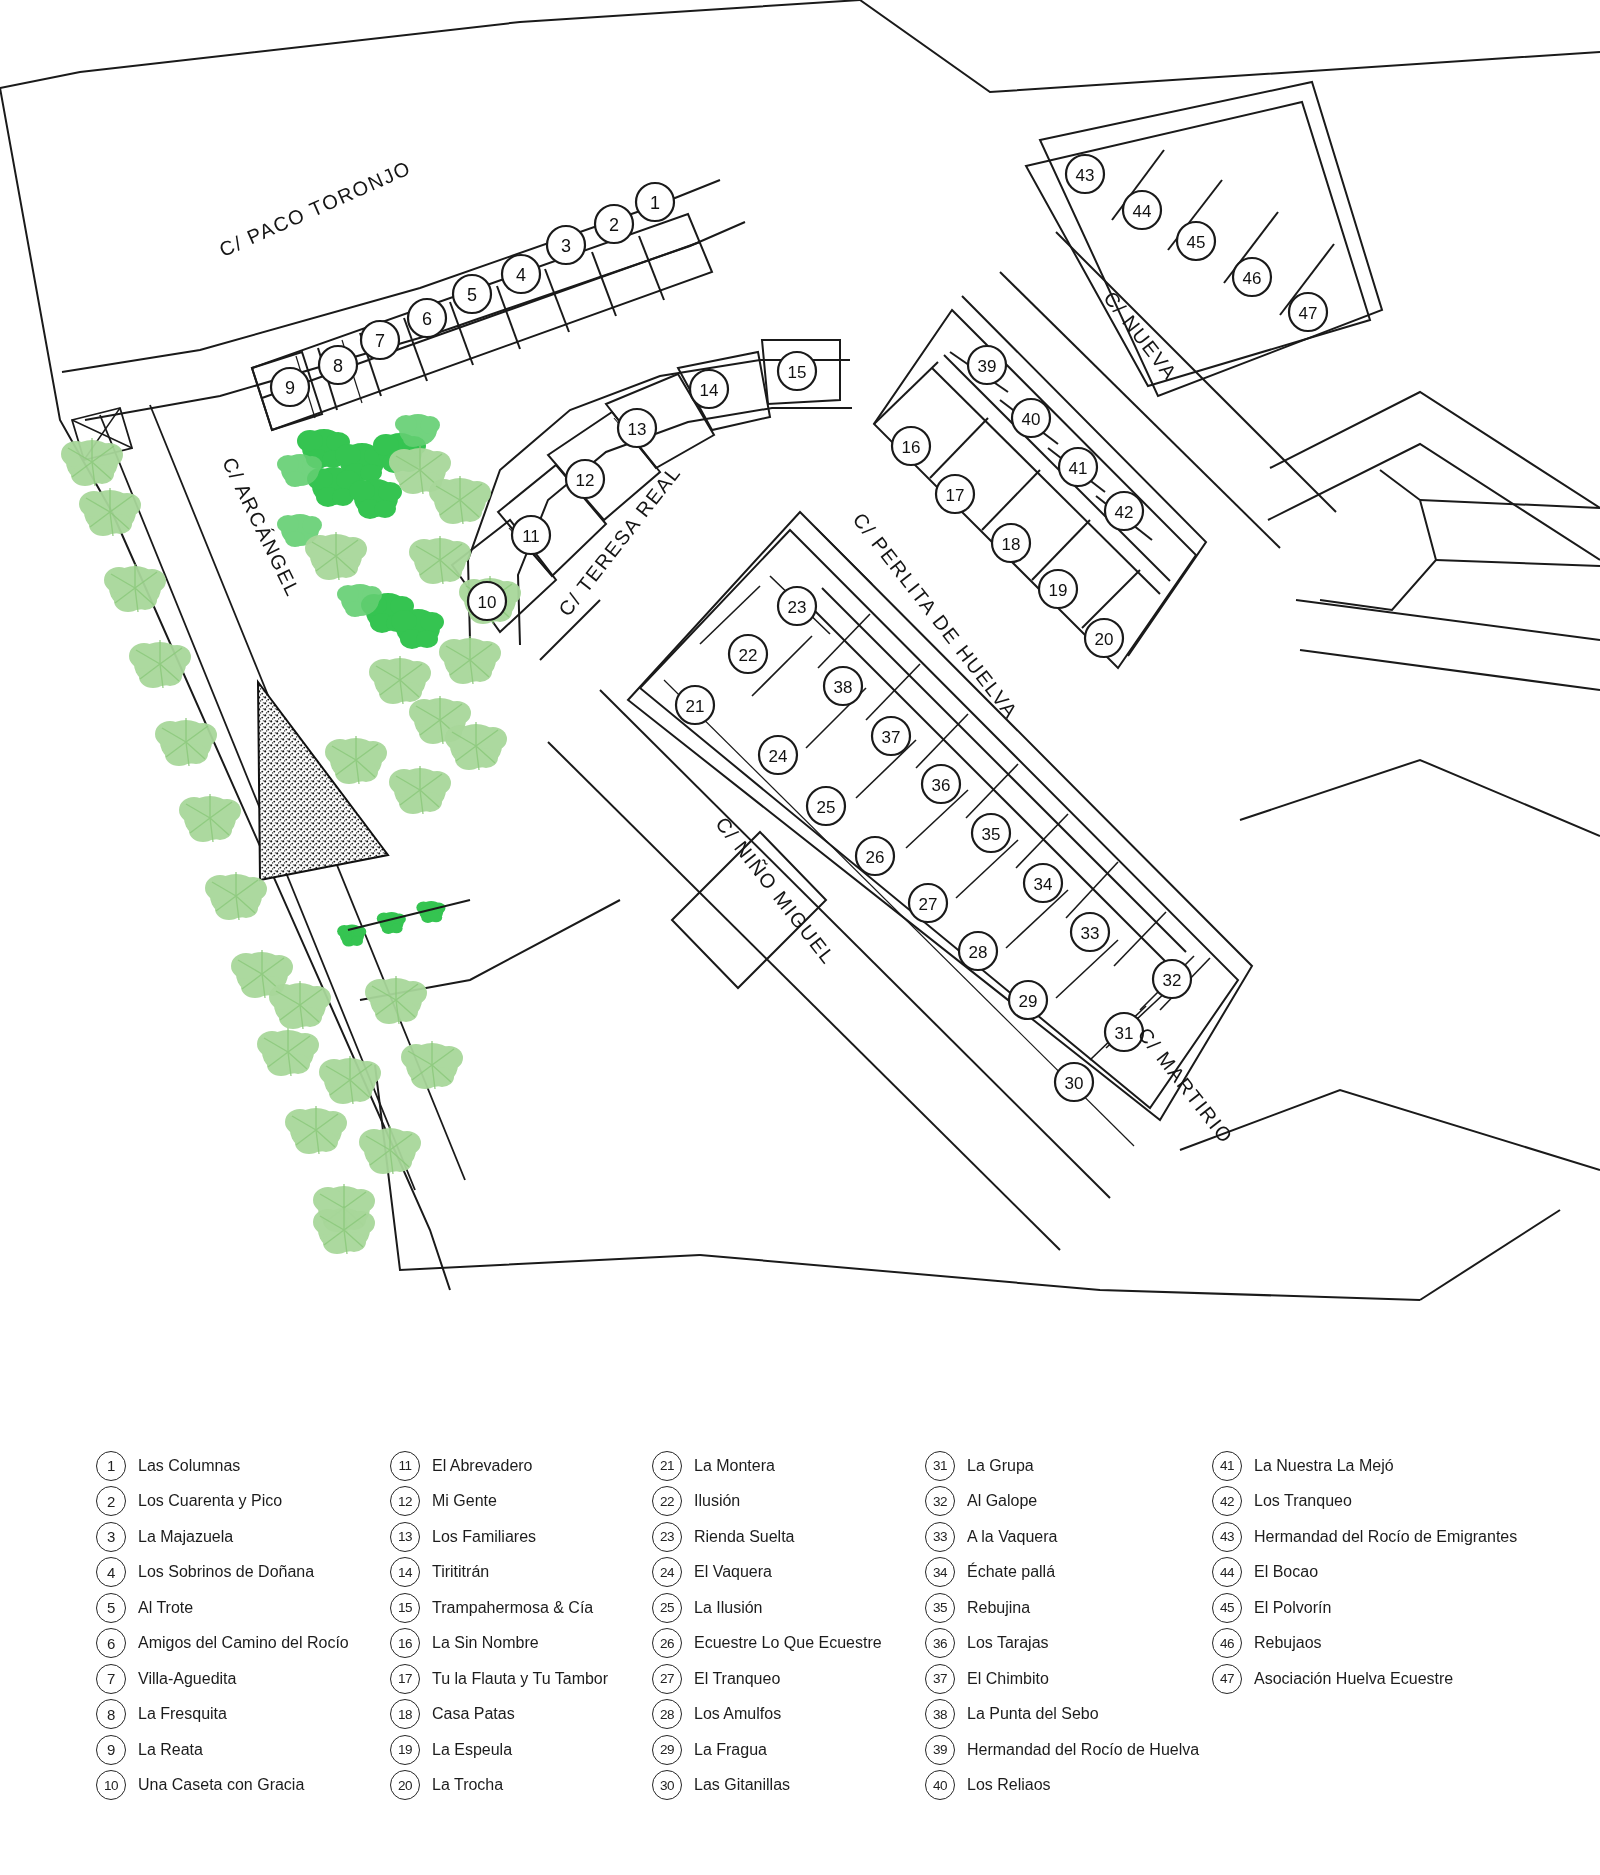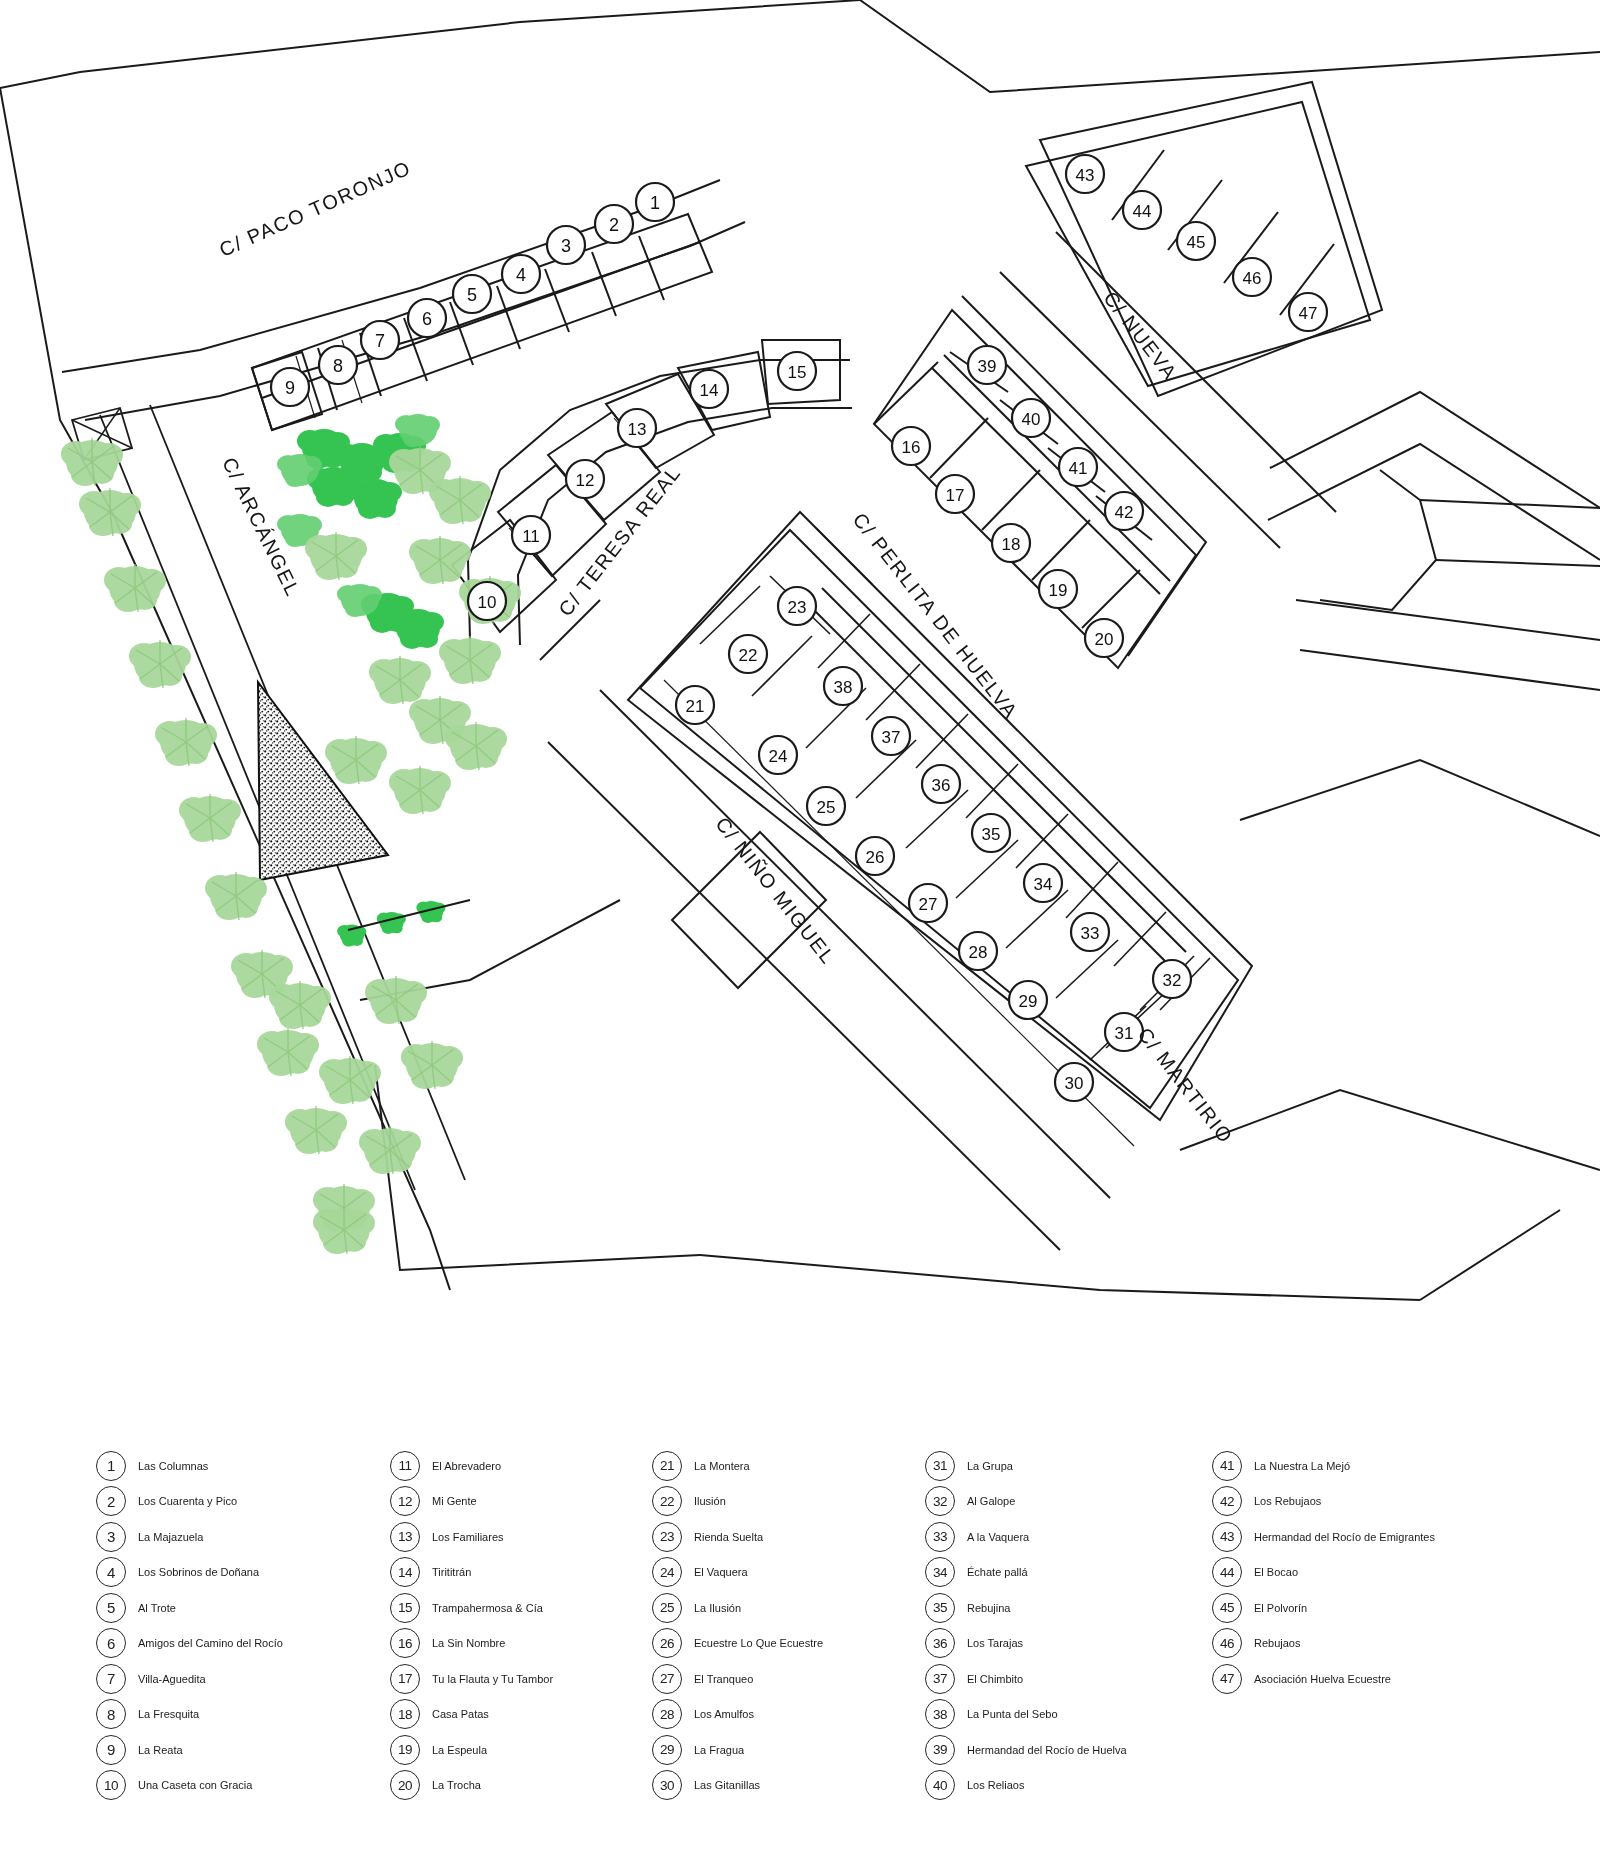--- a/index.html
+++ b/index.html
@@ -32,21 +32,21 @@
     border-radius:50%;
     display:flex;align-items:center;justify-content:center;
     font-size:15px;
     letter-spacing:-0.5px;
     color:#222;
     background:#fff;
   }
   .legend-num.wide{font-size:13.5px;}
   .legend-label{
     margin-left:12px;
-    font-size:11px;
+    font-size:16px;
     color:#1c1c1c;
   }
   .c1{left:96px;}
   .c2{left:390px;}
   .c3{left:652px;}
   .c4{left:925px;}
   .c5{left:1212px;}
 </style>
 </head>
 <body>
@@ -696,21 +696,21 @@
         <div class="legend-label">Los Reliaos</div>
       </div>
     </div>
   <div class="legend-col c5">
       <div class="legend-row">
         <div class="legend-num wide">41</div>
         <div class="legend-label">La Nuestra La Mejó</div>
       </div>
       <div class="legend-row">
         <div class="legend-num wide">42</div>
-        <div class="legend-label">Los Rebujaos</div>
+        <div class="legend-label">Los Tranqueo</div>
       </div>
       <div class="legend-row">
         <div class="legend-num wide">43</div>
         <div class="legend-label">Hermandad del Rocío de Emigrantes</div>
       </div>
       <div class="legend-row">
         <div class="legend-num wide">44</div>
         <div class="legend-label">El Bocao</div>
       </div>
       <div class="legend-row">

